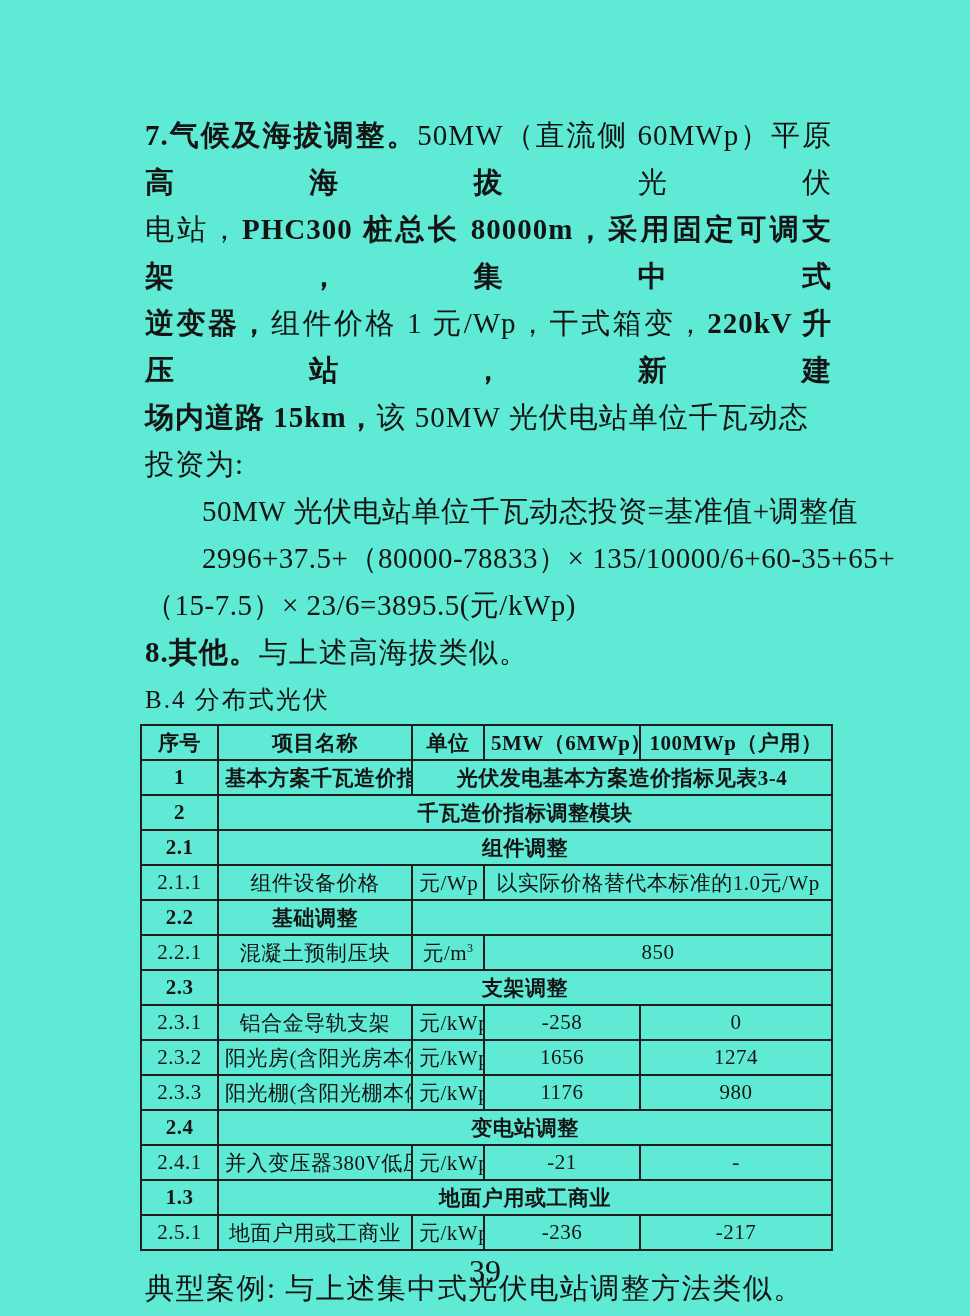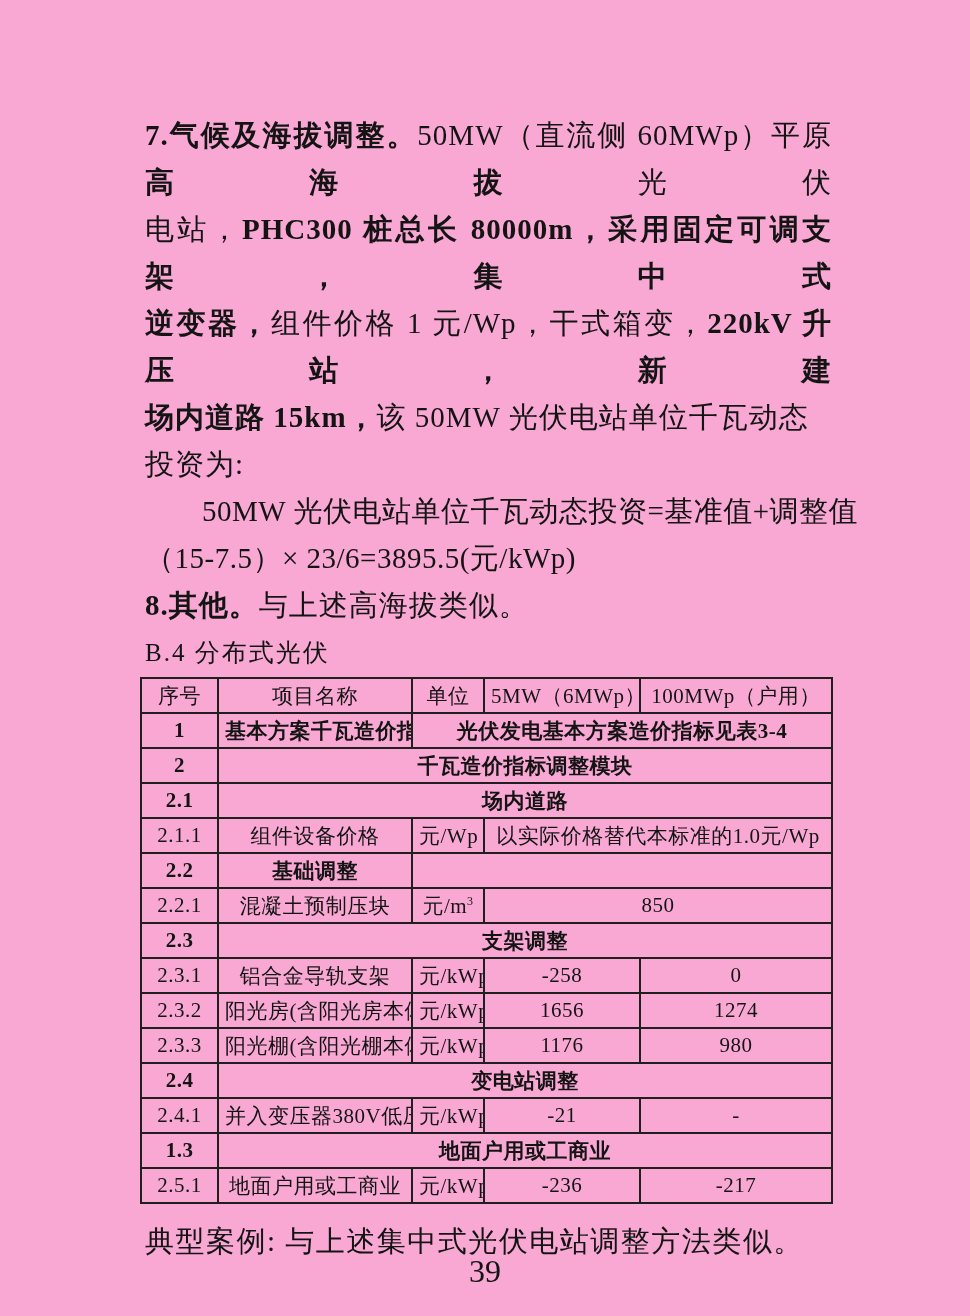--- a/index.html
+++ b/index.html
@@ -1,36 +1,36 @@
 <!DOCTYPE html>
 <html><head>
 <meta charset="utf-8">
 <style>
   html,body { margin:0; padding:0; background:#ffffff; }
   .page {
-    position:relative; width:970px; height:1316px; background:#f9a8d4;
+    position:relative; width:970px; height:1316px; background:#5eead4;
     font-family:"Liberation Serif","DejaVu Serif",serif; color:#141414; overflow:hidden;
   }
   .content { position:absolute; left:145px; top:112px; width:687px; }
   .tline { font-size:29px; line-height:47px; white-space:nowrap; letter-spacing:1px; }
   .wrap .tline { white-space:normal; }
   .just { text-align:justify; text-align-last:justify; white-space:normal; }
   .b { font-weight:bold; }
   .ind { padding-left:57px; }
   .formula .tline { letter-spacing:0.5px; }
   .b4title { font-size:25px; line-height:44px; letter-spacing:2px; margin-top:2px; }
   table.grid {
     border-collapse:collapse; table-layout:fixed; width:691px; margin-left:-5px; margin-top:2px;
   }
   table.grid th, table.grid td {
     border:2px solid #1f1f1f; height:33px; padding:0 6px;
     font-size:21px; text-align:center; vertical-align:middle;
     overflow:hidden; white-space:nowrap; letter-spacing:0.5px;
   }
-  table.grid th { font-weight:normal; }
+  table.grid th { font-weight:bold; }
   td.left { text-align:left; padding-left:12px; }
   td sup { font-size:12px; }
   .note { font-size:29px; line-height:46px; letter-spacing:1.5px; margin-top:14px; white-space:nowrap; }
   .pagenum {
     position:absolute; left:0; bottom:26px; width:100%;
     text-align:center; font-size:32px;
   }
 </style>
 </head>
 <body>
@@ -40,20 +40,21 @@
 
     <div class="para wrap">
         <div class="tline just"><span class="b">7.气候及海拔调整。</span><span>50MW（直流侧 60MWp）平原</span><span class="b">高海拔</span><span>光伏</span></div>
         <div class="tline just"><span>电站，</span><span class="b">PHC300 桩总长 80000m，采用固定可调支架，集中式</span></div>
         <div class="tline just"><span class="b">逆变器，</span><span>组件价格 1 元/Wp，干式箱变，</span><span class="b">220kV 升压站，新建</span></div>
         <div class="tline"><span class="b">场内道路 15km，</span><span>该 50MW 光伏电站单位千瓦动态投资为:</span></div>
       </div>
 
     <div class="formula">
         <div class="tline ind">50MW 光伏电站单位千瓦动态投资=基准值+调整值</div>
+        <div class="tline ind">2996+37.5+（80000-78833）× 135/10000/6+60-35+65+</div>
         <div class="tline">（15-7.5）× 23/6=3895.5(元/kWp)</div>
       </div>
 
     <div class="tline"><span class="b">8.其他。</span><span>与上述高海拔类似。</span></div>
 
     <div class="b4title">B.4 分布式光伏</div>
 
     <table class="grid">
       <colgroup>
           <col style="width: 77px;">
@@ -76,21 +77,21 @@
             <td class="b">1</td>
             <td class="b">基本方案千瓦造价指标</td>
             <td colspan="3" class="b">光伏发电基本方案造价指标见表3-4</td>
           </tr>
           <tr>
             <td class="b">2</td>
             <td colspan="4" class="b left">千瓦造价指标调整模块</td>
           </tr>
           <tr>
             <td class="b">2.1</td>
-            <td colspan="4" class="b left">场内道路</td>
+            <td colspan="4" class="b left">组件调整</td>
           </tr>
           <tr>
             <td>2.1.1</td>
             <td>组件设备价格</td>
             <td>元/Wp</td>
             <td colspan="2">以实际价格替代本标准的1.0元/Wp</td>
           </tr>
           <tr>
             <td class="b">2.2</td>
             <td class="b left">基础调整</td>

